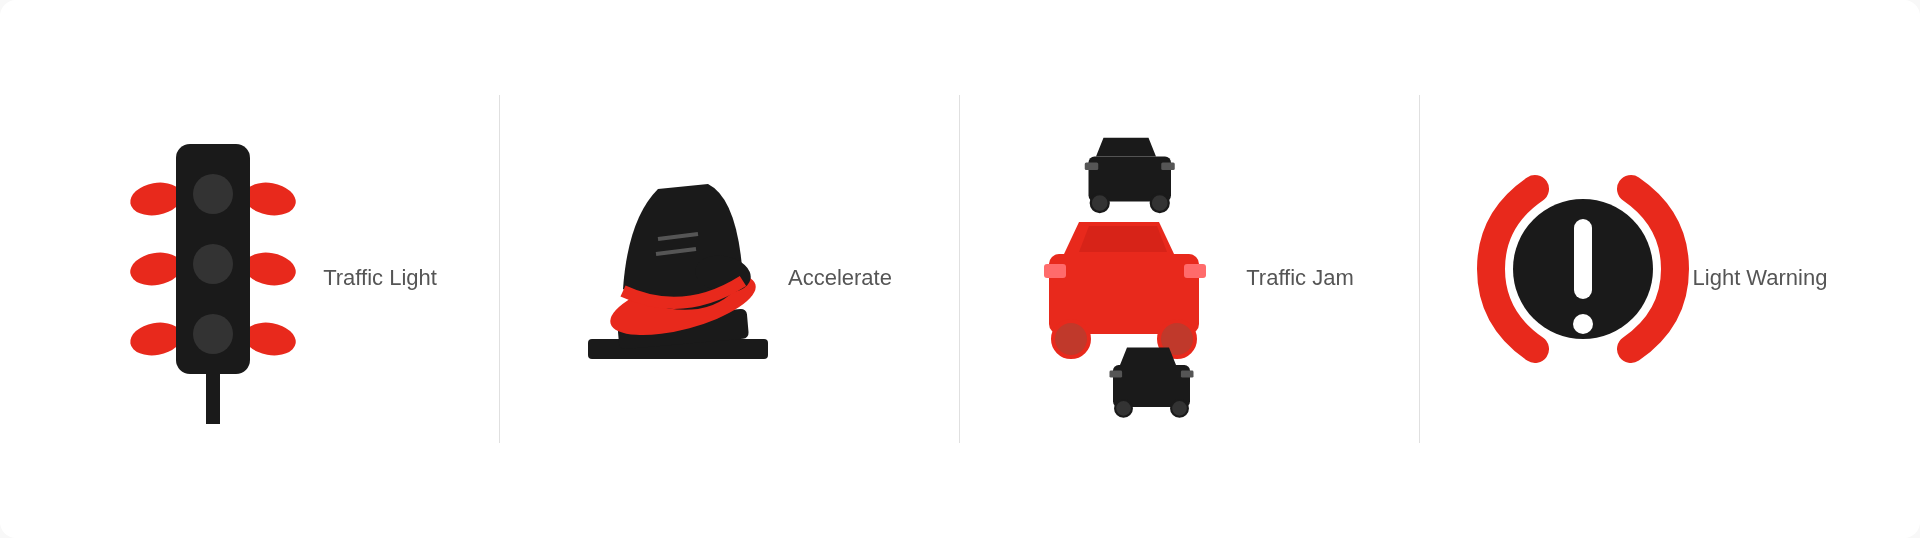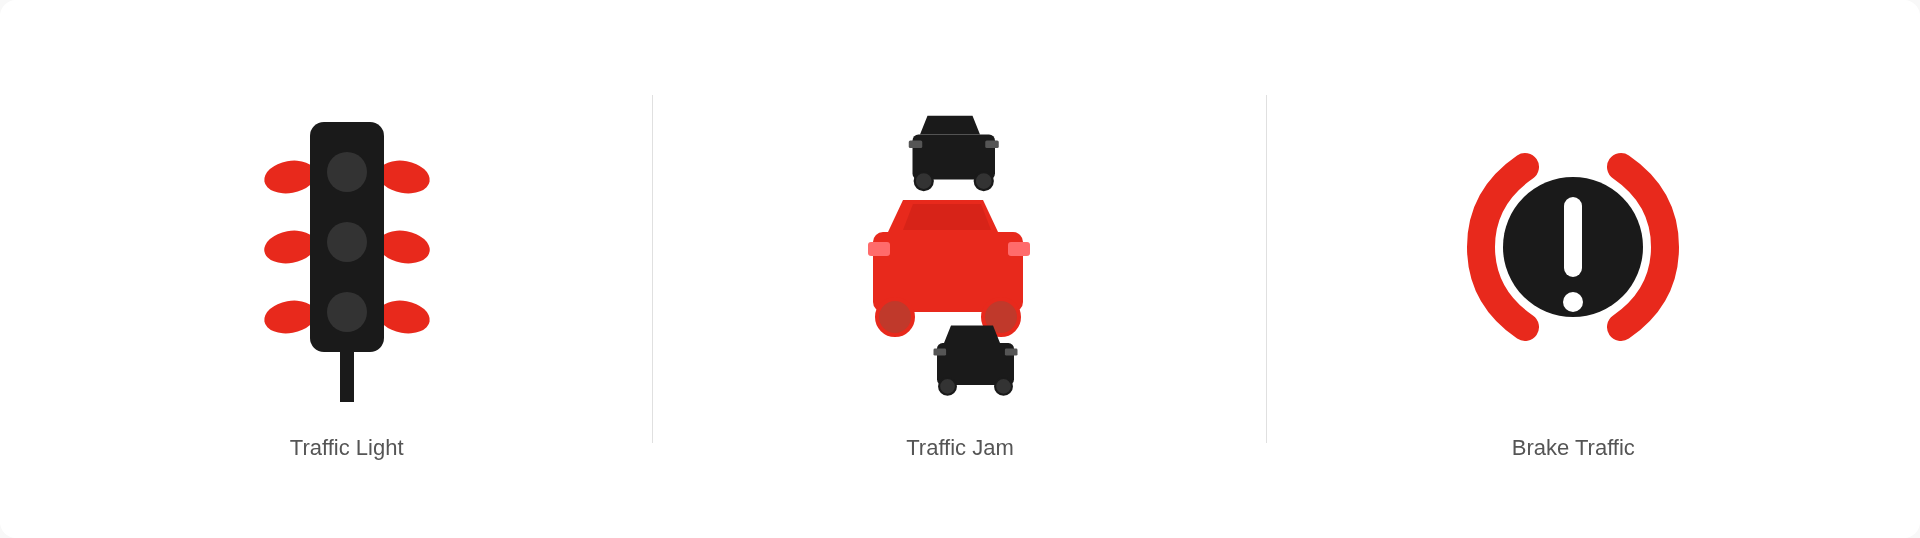--- a/index.html
+++ b/index.html
@@ -22,21 +22,21 @@
       gap: 0px;
       width: 100%;
       height: 100%;
       padding: 20px 40px;
       background: white;
       border-radius: 16px;
     }
 
     .icon-card {
       display: flex;
-      flex-direction: column;
+      flex-direction: row;
       align-items: center;
       justify-content: center;
       flex: 1;
       height: 100%;
       padding: 20px;
       position: relative;
     }
 
     .icon-card:not(:last-child)::after {
       content: '';
@@ -97,20 +97,42 @@
         <circle cx="85" cy="80" r="20" fill="#333"></circle>
         <circle cx="85" cy="150" r="20" fill="#333"></circle>
         <circle cx="85" cy="220" r="20" fill="#333"></circle>
 
         <rect x="78" y="260" width="14" height="50" fill="#1a1a1a"></rect>
       </svg>
     </div>
     <div class="icon-label">Traffic Light</div>
   </div>
 
+  <div class="icon-card">
+    <div class="icon-area">
+      <svg width="220" height="300" viewBox="0 0 220 300">
+
+        <rect x="20" y="220" width="180" height="20" rx="4" fill="#1a1a1a"></rect>
+
+        <rect x="50" y="195" width="130" height="30" rx="6" fill="#1a1a1a" transform="rotate(-5,115,210)"></rect>
+
+        <ellipse cx="115" cy="185" rx="75" ry="25" fill="#e8291c" transform="rotate(-15,115,185)"></ellipse>
+
+        <path d="M55,170 Q60,100 90,70 L140,65 Q170,80 175,160 Q160,185 130,190 Q90,195 55,170Z" fill="#1a1a1a"></path>
+
+        <ellipse cx="155" cy="155" rx="28" ry="18" fill="#1a1a1a" transform="rotate(10,155,155)"></ellipse>
+
+        <path d="M55,172 Q115,200 175,162" stroke="#e8291c" stroke-width="12" fill="none"></path>
+
+        <path d="M90,120 L130,115" stroke="#555" stroke-width="4"></path>
+        <path d="M88,135 L128,130" stroke="#555" stroke-width="4"></path>
+      </svg>
+    </div>
+    <div class="icon-label">Accelerate</div>
+  </div>
 
   <div class="icon-card">
     <div class="icon-area">
       <svg width="230" height="310" viewBox="0 0 230 310">
 
         <g transform="translate(60,20) scale(0.75)">
           <rect x="10" y="30" width="110" height="60" rx="8" fill="#1a1a1a"></rect>
           <path d="M20,30 L30,5 L90,5 L100,30Z" fill="#1a1a1a"></path>
           <circle cx="25" cy="92" r="12" fill="#333" stroke="#1a1a1a" stroke-width="3"></circle>
           <circle cx="105" cy="92" r="12" fill="#333" stroke="#1a1a1a" stroke-width="3"></circle>
@@ -149,17 +171,17 @@
         <path d="M72,50 Q28,80 28,130 Q28,180 72,210" stroke="#e8291c" stroke-width="28" fill="none" stroke-linecap="round"></path>
 
         <path d="M168,50 Q212,80 212,130 Q212,180 168,210" stroke="#e8291c" stroke-width="28" fill="none" stroke-linecap="round"></path>
 
         <circle cx="120" cy="130" r="70" fill="#1a1a1a"></circle>
 
         <rect x="111" y="80" width="18" height="80" rx="9" fill="white"></rect>
         <circle cx="120" cy="185" r="10" fill="white"></circle>
       </svg>
     </div>
-    <div class="icon-label">Brake Traffic</div>
+    <div class="icon-label">Light Warning</div>
   </div>
 
 
 </div>
 
 </body></html>

